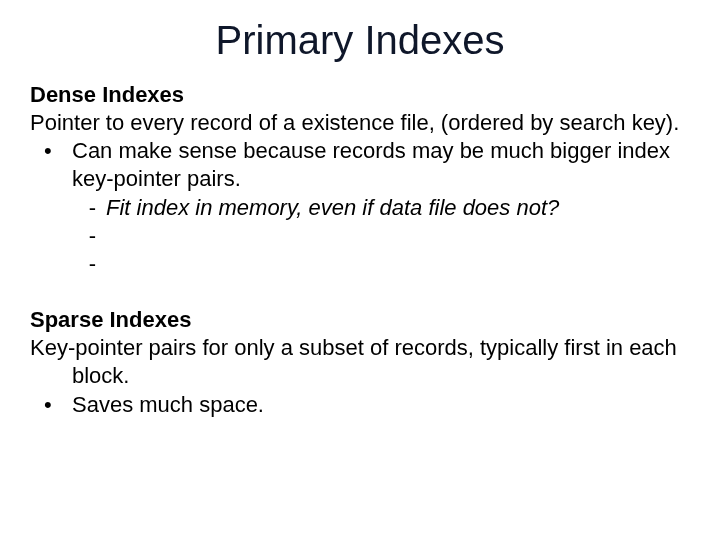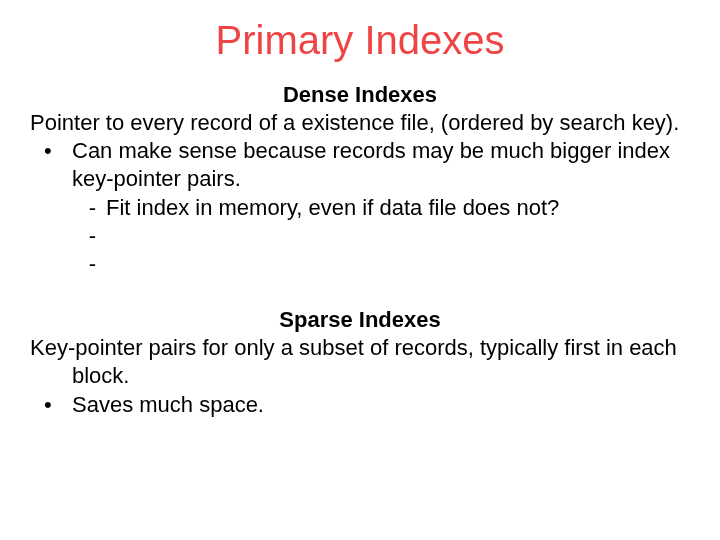--- a/index.html
+++ b/index.html
@@ -7,31 +7,30 @@
     width: 720px;
     height: 540px;
     background: #ffffff;
     font-family: Arial, Helvetica, sans-serif;
     color: #000000;
     padding: 18px 30px 20px 30px;
     overflow: hidden;
   }
   .title {
     font-size: 40px;
-    color: #ef4444;
+    color: #0f172a;
     text-align: center;
     font-weight: normal;
     margin-bottom: 18px;
     font-family: Arial, Helvetica, sans-serif;
   }
   .section-heading {
     font-size: 22px;
     font-weight: bold;
     line-height: 1.28;
-    text-align: center;
   }
   .body-text {
     font-size: 22px;
     line-height: 1.28;
     padding-left: 42px;
     text-indent: -42px;
   }
   .bullet-row {
     font-size: 22px;
     line-height: 1.28;
@@ -51,20 +50,21 @@
     display: flex;
   }
   .sub-mark {
     width: 76px;
     flex: 0 0 76px;
     text-align: right;
     padding-right: 10px;
   }
   .sub-text {
     flex: 1;
+    font-style: italic;
   }
   .gap {
     height: 28px;
   }
 </style>
 </head>
 <body>
 
 <div class="title">Primary Indexes</div>
 

